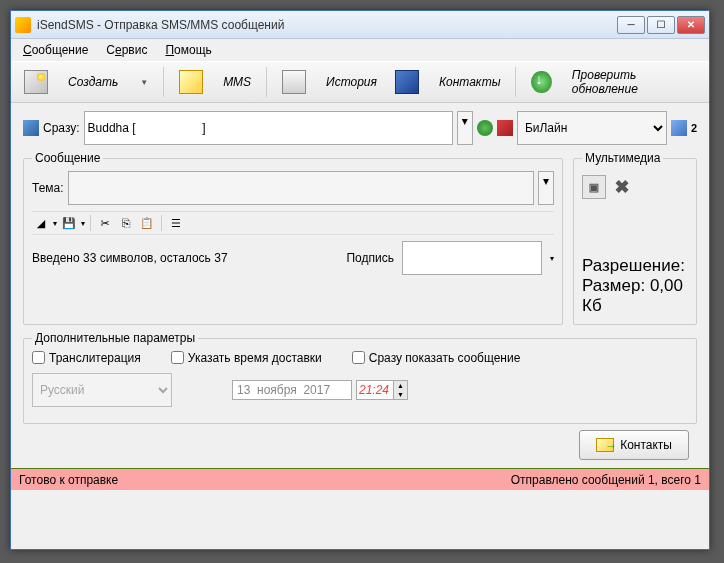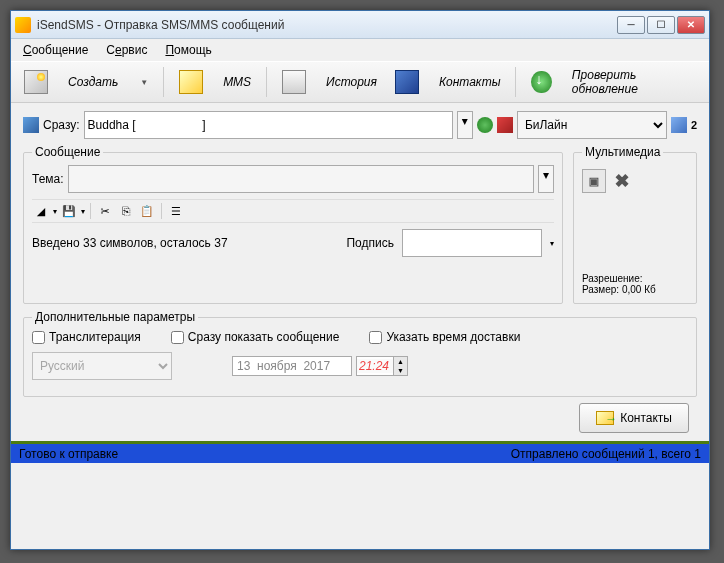--- a/index.html
+++ b/index.html
@@ -25,49 +25,49 @@
 .ico-sms, .ico-mms { background: linear-gradient(135deg, #ffffc0, #ffd040); border: 1px solid #c09000; }
 .ico-history { background: linear-gradient(to bottom, #fafafa, #d0d0d0); border: 1px solid #888; }
 .ico-contacts { background: linear-gradient(135deg, #5080d0, #204090); border: 1px solid #103070; }
 .ico-update { width: 22px; height: 22px; background: radial-gradient(circle, #80e080, #208020); border-radius: 50%; position: relative; }
 .ico-update::after { content: '↓'; position: absolute; top: 0; left: 4px; color: white; font-weight: bold; font-size: 14px; }
 .content { padding: 8px 12px; }
 .row { display: flex; align-items: center; gap: 4px; margin-bottom: 6px; }
 .ico-sm { width: 16px; height: 16px; display: inline-block; }
 .ico-book { background: linear-gradient(135deg, #60a0e0, #3060a0); }
 .label { font-size: 12px; }
-.input, .select { border: 1px solid #aaa; background: white; font-size: 12px; padding: 2px 3px; height: 28px; }
+.input, .select { border: 1px solid #aaa; background: white; font-size: 12px; padding: 2px 3px; height: 34px; }
 .select { background: #f5f5f5; }
 .ico-globe { background: radial-gradient(circle, #60c060, #208020); border-radius: 50%; }
 .ico-phone { background: linear-gradient(135deg, #e04040, #a02020); }
 .ico-people { background: linear-gradient(135deg, #80b0f0, #4070c0); }
 fieldset { border: 1px solid #ccc; border-radius: 2px; padding: 6px 8px 8px; margin-bottom: 6px; }
 legend { font-size: 12px; padding: 0 3px; }
 .msg-container { display: flex; gap: 10px; }
 .msg-left { flex: 1; }
 .msg-right { width: 124px; }
 .mini-toolbar { display: flex; align-items: center; gap: 3px; padding: 2px 0; border-top: 1px solid #ddd; border-bottom: 1px solid #ddd; margin: 4px 0; }
 .mini-btn { width: 18px; height: 18px; cursor: pointer; display: flex; align-items: center; justify-content: center; border: 1px solid transparent; }
 .mini-sep { width: 1px; height: 16px; background: #ccc; margin: 0 2px; }
 .textarea { width: 100%; height: 120px; border: 1px solid #aaa; padding: 4px; font-size: 12px; font-family: inherit; resize: none; background: white; }
 .counter-row { display: flex; align-items: center; gap: 8px; margin-top: 6px; font-size: 12px; }
 .mm-toolbar { display: flex; gap: 4px; padding: 4px 0; }
 .mm-btn { width: 24px; height: 24px; border: 1px solid #aaa; background: #e8e8e8; cursor: pointer; display: flex; align-items: center; justify-content: center; font-weight: bold; color: #555; }
-.mm-info { font-size: 10px; margin-top: 76px; }
+.mm-info { font-size: 17px; margin-top: 53px; }
 .params-row { display: flex; align-items: center; gap: 30px; margin-bottom: 8px; }
-.chk { display: flex; align-items: flex-end; gap: 4px; font-size: 12px; }
+.chk { display: flex; align-items: flex-start; gap: 4px; font-size: 12px; }
 .chk input { width: 13px; height: 13px; }
 .date-input { border: 1px solid #aaa; background: white; padding: 2px 4px; font-size: 12px; height: 20px; }
 .spinner { display: flex; align-items: center; border: 1px solid #aaa; height: 20px; background: white; }
 .spinner-btn { width: 14px; height: 9px; background: #e8e8e8; border-left: 1px solid #aaa; font-size: 7px; text-align: center; line-height: 9px; cursor: pointer; }
 .send-row { display: flex; justify-content: flex-end; margin-top: 6px; padding-right: 8px; }
 .send-btn { height: 30px; padding: 0 16px; border: 1px solid #999; background: linear-gradient(to bottom, #fdfdfd, #e5e5e5); border-radius: 3px; cursor: pointer; display: flex; align-items: center; gap: 6px; font-size: 12px; }
 .ico-send { width: 18px; height: 14px; background: linear-gradient(135deg, #ffffc0, #ffd040); border: 1px solid #c09000; position: relative; }
 .ico-send::after { content: '→'; position: absolute; right: -4px; top: -2px; color: #20a020; font-weight: bold; font-size: 12px; }
-.statusbar { height: 22px; background: #1d4ed8; border-top: 3px solid #4d7c0f; display: flex; align-items: center; padding: 0 8px; font-size: 12px; }
+.statusbar { height: 22px; background: #fca5a5; border-top: 1px solid #4d7c0f; display: flex; align-items: center; padding: 0 8px; font-size: 12px; }
 .statusbar .left { flex: 1; }
 </style>
 </head>
 <body>
 
 <div class="window">
   <div class="titlebar">
     <div class="app-icon"></div>
     <div class="title">iSendSMS - Отправка SMS/MMS сообщений</div>
     <div class="win-controls">
@@ -168,25 +168,25 @@
 
     <fieldset>
       <legend>Дополнительные параметры</legend>
       <div class="params-row">
         <label class="chk">
           <input type="checkbox" style="">
             <span>Транслитерация</span>
         </label>
         <label class="chk">
           <input type="checkbox" style="">
-            <span>Сразу показать сообщение</span>
+            <span>Указать время доставки</span>
         </label>
         <label class="chk">
           <input type="checkbox" style="">
-            <span>Указать время доставки</span>
+            <span>Сразу показать сообщение</span>
         </label>
       </div>
       <div class="params-row">
         <select class="select" style="width:140px; color:#888" disabled="">
           <option>Русский</option>
         </select>
         <div style="display:flex; gap:4px; margin-left:30px">
           <input class="date-input" style="width: 120px; color: rgb(136, 136, 136);" disabled="" value="13  ноября  2017">
           <div class="spinner">
             <input style="border: none; width: 36px; padding: 0px 2px; font-size: 12px; color: #ef4444; font-style: italic;" disabled="" value="21:24">

